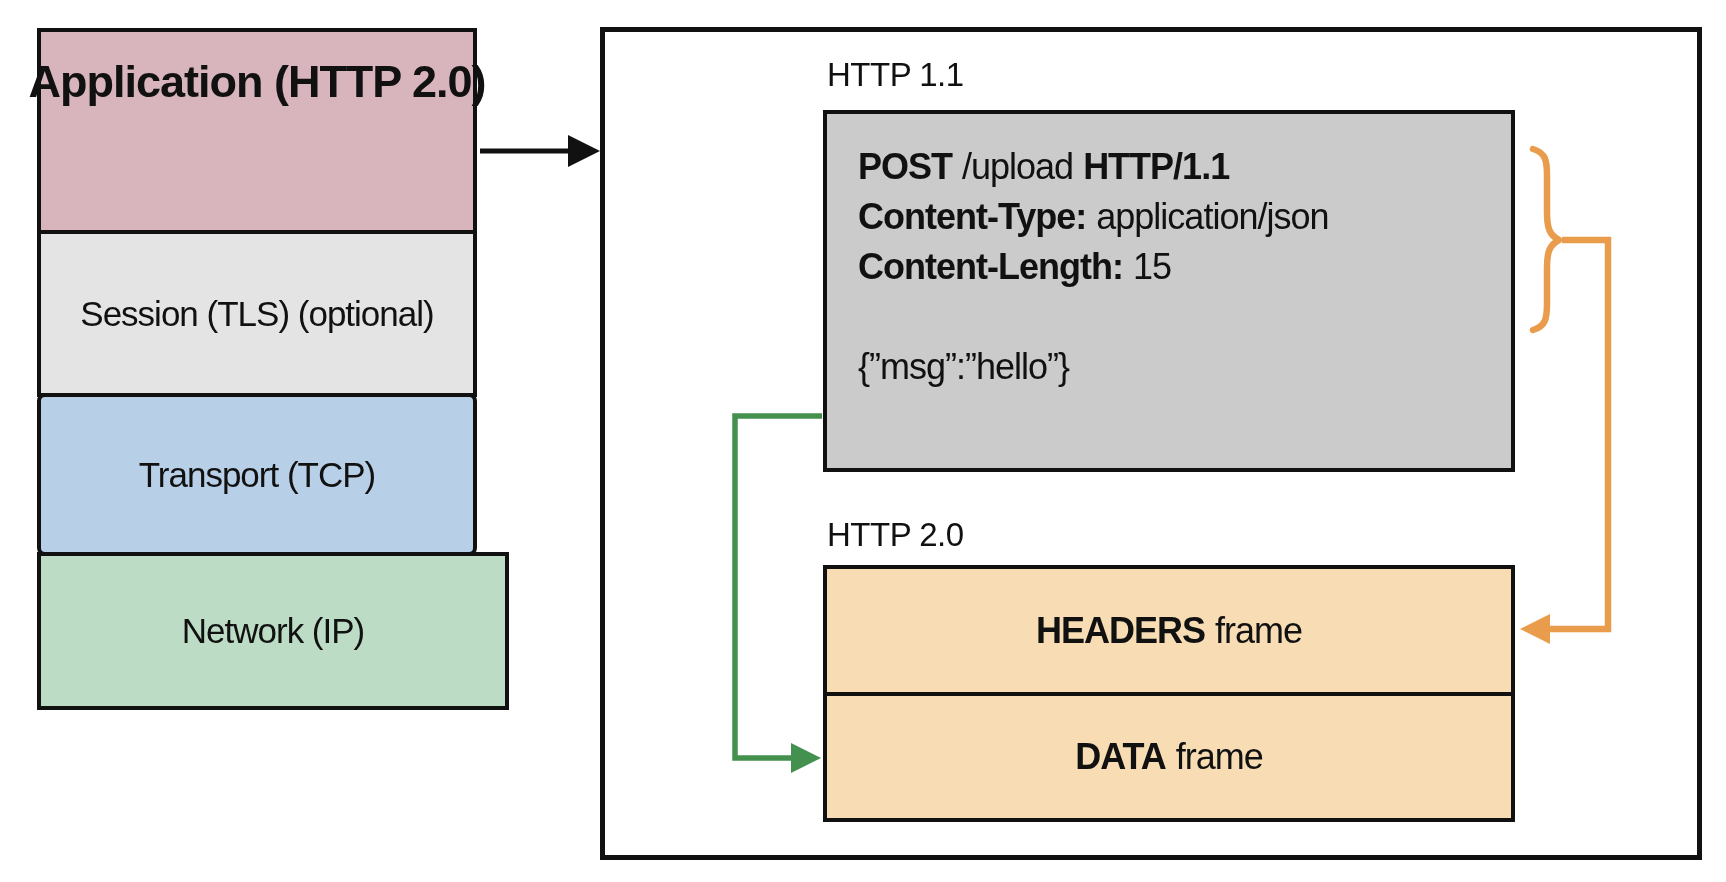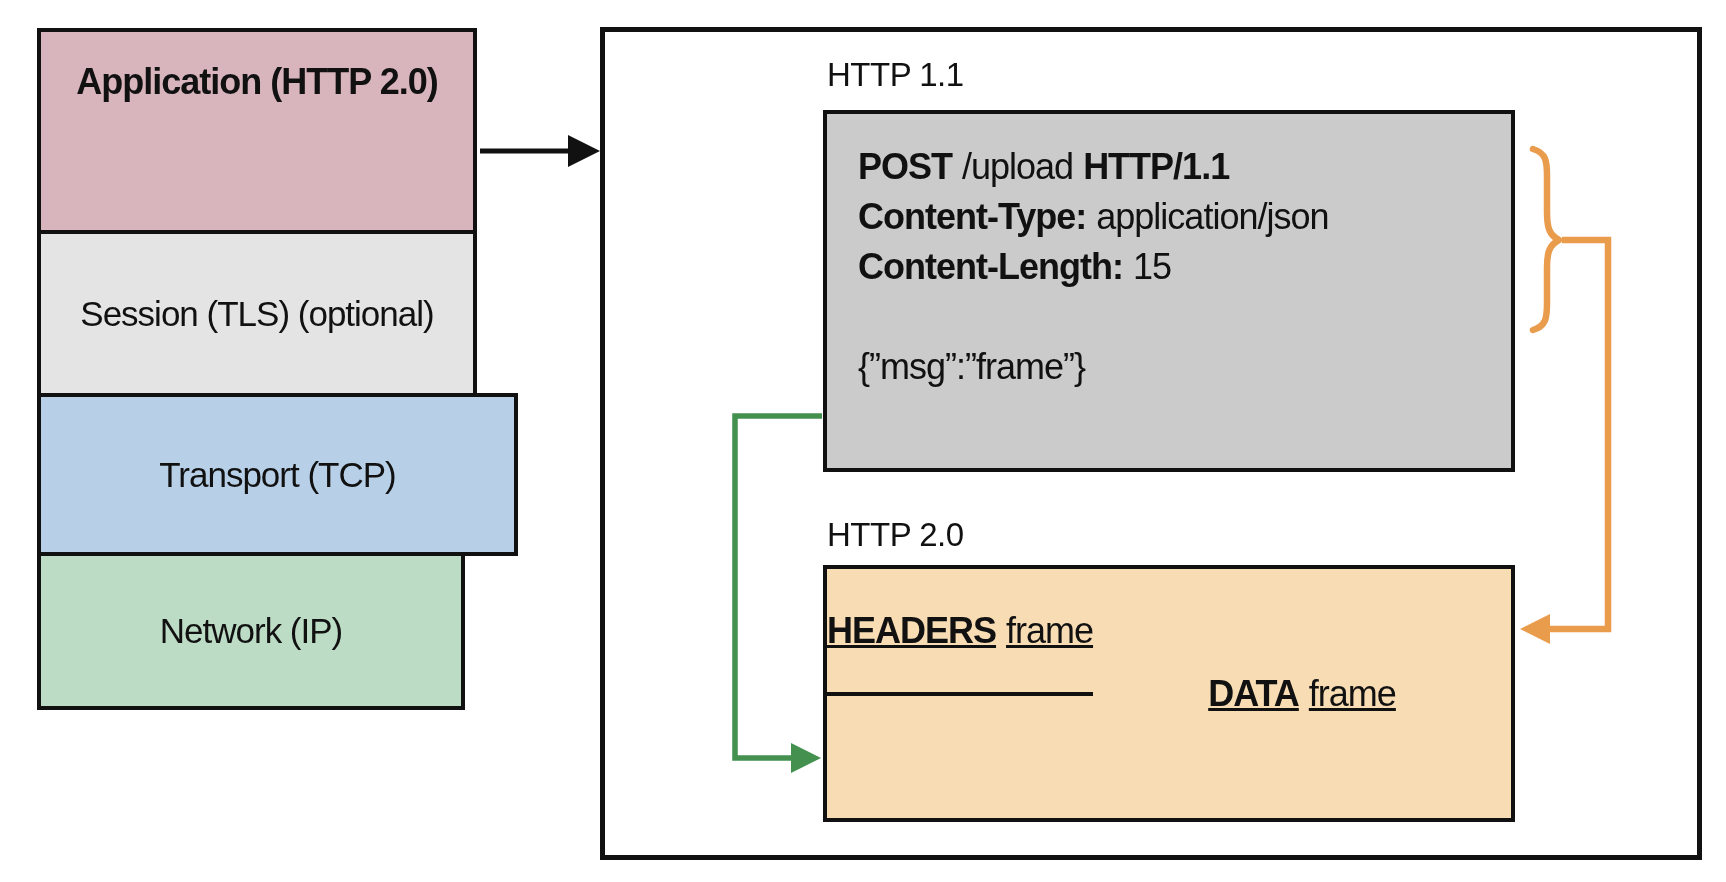--- a/index.html
+++ b/index.html
@@ -26,24 +26,24 @@
     justify-content: center;
     text-align: center;
   }
   .layer-label {
     font-size: 35px;
     font-weight: 400;
     letter-spacing: -1px;
     white-space: nowrap;
   }
   .layer-app      { left: 37px;  top: 28px;  width: 440px; height: 206px; background: var(--pink-layer); z-index: 1; align-items: flex-start; }
-  .layer-app .layer-label { font-size: 36px; font-weight: 700; line-height: 100px; }
+  .layer-app .layer-label { font-size: 45px; font-weight: 700; line-height: 100px; }
   .layer-session  { left: 37px;  top: 230px; width: 440px; height: 167px; background: var(--session-layer); }
-  .layer-transport{ left: 37px;  top: 393px; width: 481px; height: 163px; background: var(--transport-layer); }
-  .layer-network  { left: 37px;  top: 552px; width: 428px; height: 158px; background: var(--network-layer); }
+  .layer-transport{ left: 37px;  top: 393px; width: 440px; height: 163px; background: var(--transport-layer); border-radius: 8px; }
+  .layer-network  { left: 37px;  top: 552px; width: 472px; height: 158px; background: var(--network-layer); }
   .framing-box {
     left: 72px; top: 128px; width: 376px; height: 105px;
     background: var(--framing-layer);
     border: 5px solid var(--ink);
     display: flex; align-items: center; justify-content: center;
     z-index: 2;
   }
   .framing-box .layer-label { font-size: 40px; font-weight: 700; letter-spacing: -1.5px; }
 
   
@@ -75,22 +75,21 @@
   }
   .req-line .b { font-weight: 700; }
   .req-line .gap { margin-right: 10px; }
   .req-spacer { height: 50px; }
 
   .frames-box {
     left: 823px; top: 565px; width: 692px; height: 257px;
     background: var(--frame-layer);
     border: 4px solid var(--ink);
     display: flex;
-    flex-direction: row;
-    text-decoration: underline;
+    flex-direction: column;
   }
   .frame-row {
     display: flex; align-items: center; justify-content: center;
     white-space: nowrap;
     font-size: 36px;
     letter-spacing: -1px;
   }
   .frame-row .b { font-weight: 700; margin-right: 10px; }
   .frame-headers { height: 123px; border-bottom: 4px solid var(--ink); }
   .frame-data { flex: 1; }
@@ -134,21 +133,21 @@
     <div class="req-line">
       <span class="b gap">POST</span><span class="gap">/upload</span><span class="b">HTTP/1.1</span>
     </div>
     <div class="req-line">
       <span class="b gap">Content-Type:</span><span>application/json</span>
     </div>
     <div class="req-line">
       <span class="b gap">Content-Length:</span><span>15</span>
     </div>
     <div class="req-spacer"></div>
-    <div class="req-line">{”msg”:”frame”}</div>
+    <div class="req-line">{”msg”:”hello”}</div>
   </div>
 
   <div class="abs section-label label-http2">HTTP 2.0</div>
 
   <div class="abs frames-box">
     <div class="frame-row frame-headers">
       <span class="b">HEADERS</span>
         <span>frame</span>
     </div>
     <div class="frame-row frame-data">

